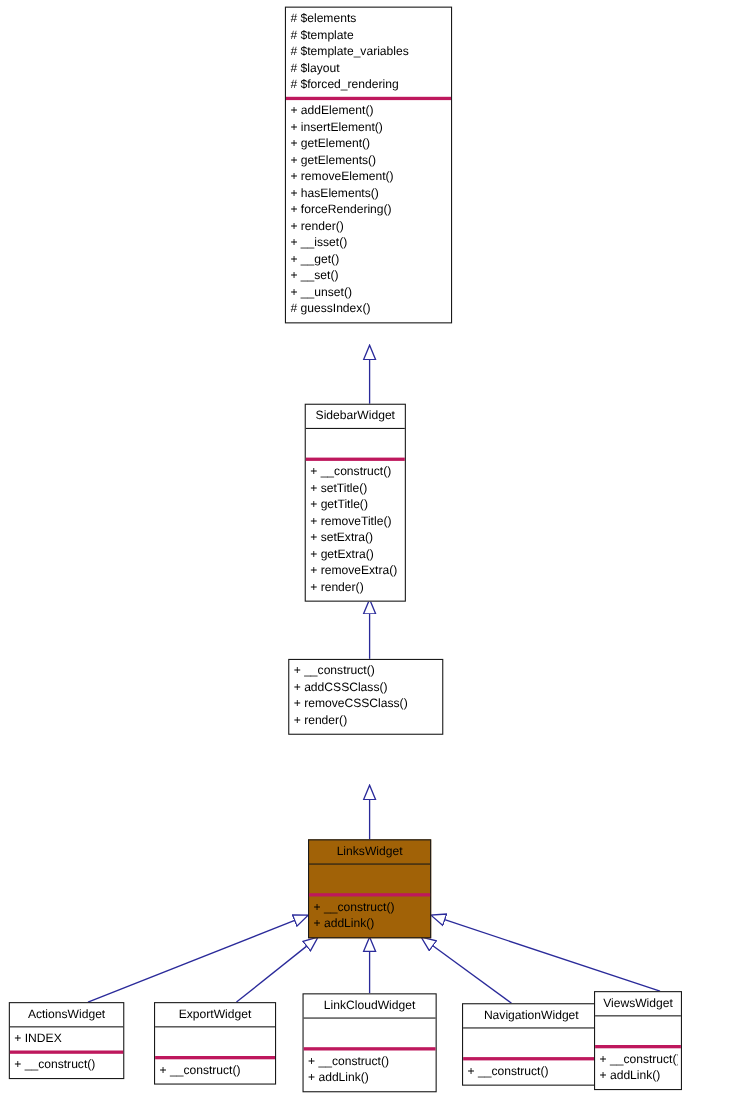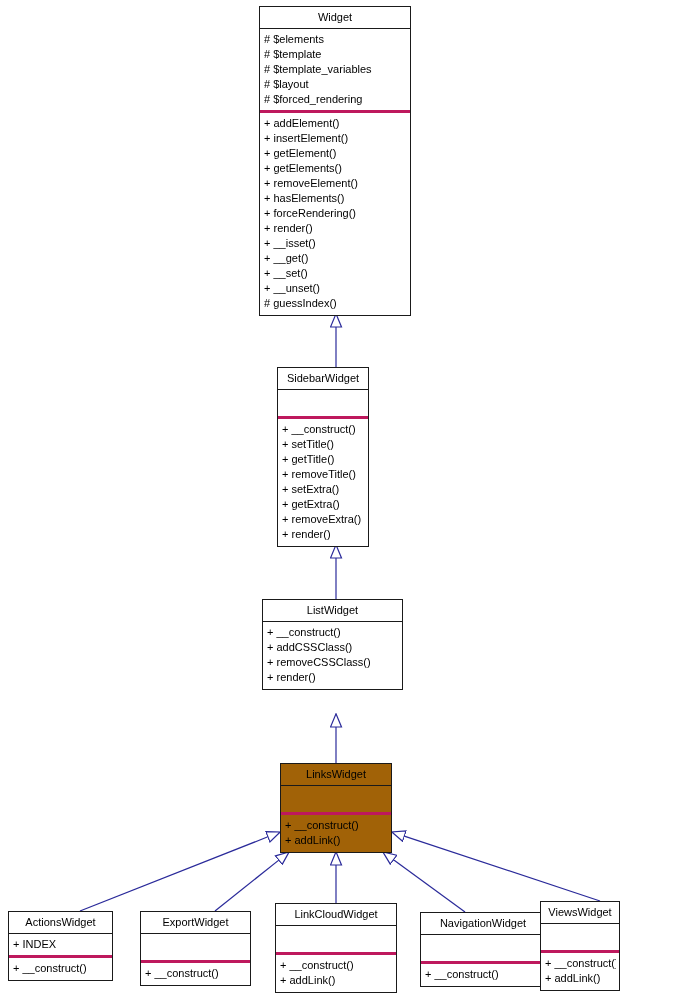--- a/index.html
+++ b/index.html
@@ -76,21 +76,20 @@
       <line x1="336" y1="763" x2="336" y2="727" marker-end="url(#tri)"></line>
       <line x1="80" y1="911" x2="267.9" y2="836.8" marker-end="url(#tri)"></line>
       <line x1="215" y1="911" x2="278.8" y2="860.1" marker-end="url(#tri)"></line>
       <line x1="336" y1="903" x2="336" y2="865" marker-end="url(#tri)"></line>
       <line x1="465" y1="912" x2="393.5" y2="859.7" marker-end="url(#tri)"></line>
       <line x1="600" y1="901" x2="404.3" y2="836.1" marker-end="url(#tri)"></line>
     </g>
   </svg>
 
   <div class="uml-class" style="left:259px; top:6px; width:152px;">
-    <div class="uml-title">Widget</div>
     <div class="uml-attrs">
       <div class="uml-line"># $elements</div>
       <div class="uml-line"># $template</div>
       <div class="uml-line"># $template_variables</div>
       <div class="uml-line"># $layout</div>
       <div class="uml-line"># $forced_rendering</div>
     </div>
     <div class="uml-methods">
       <div class="uml-line">+ addElement()</div>
       <div class="uml-line">+ insertElement()</div>
@@ -117,21 +116,20 @@
       <div class="uml-line">+ getTitle()</div>
       <div class="uml-line">+ removeTitle()</div>
       <div class="uml-line">+ setExtra()</div>
       <div class="uml-line">+ getExtra()</div>
       <div class="uml-line">+ removeExtra()</div>
       <div class="uml-line">+ render()</div>
     </div>
   </div>
 
   <div class="uml-class" style="left:262px; top:599px; width:141px;">
-    <div class="uml-title">ListWidget</div>
     <div class="uml-methods">
       <div class="uml-line">+ __construct()</div>
       <div class="uml-line">+ addCSSClass()</div>
       <div class="uml-line">+ removeCSSClass()</div>
       <div class="uml-line">+ render()</div>
     </div>
   </div>
 
   <div class="uml-class highlight" style="left:280px; top:763px; width:112px;">
     <div class="uml-title">LinksWidget</div>

